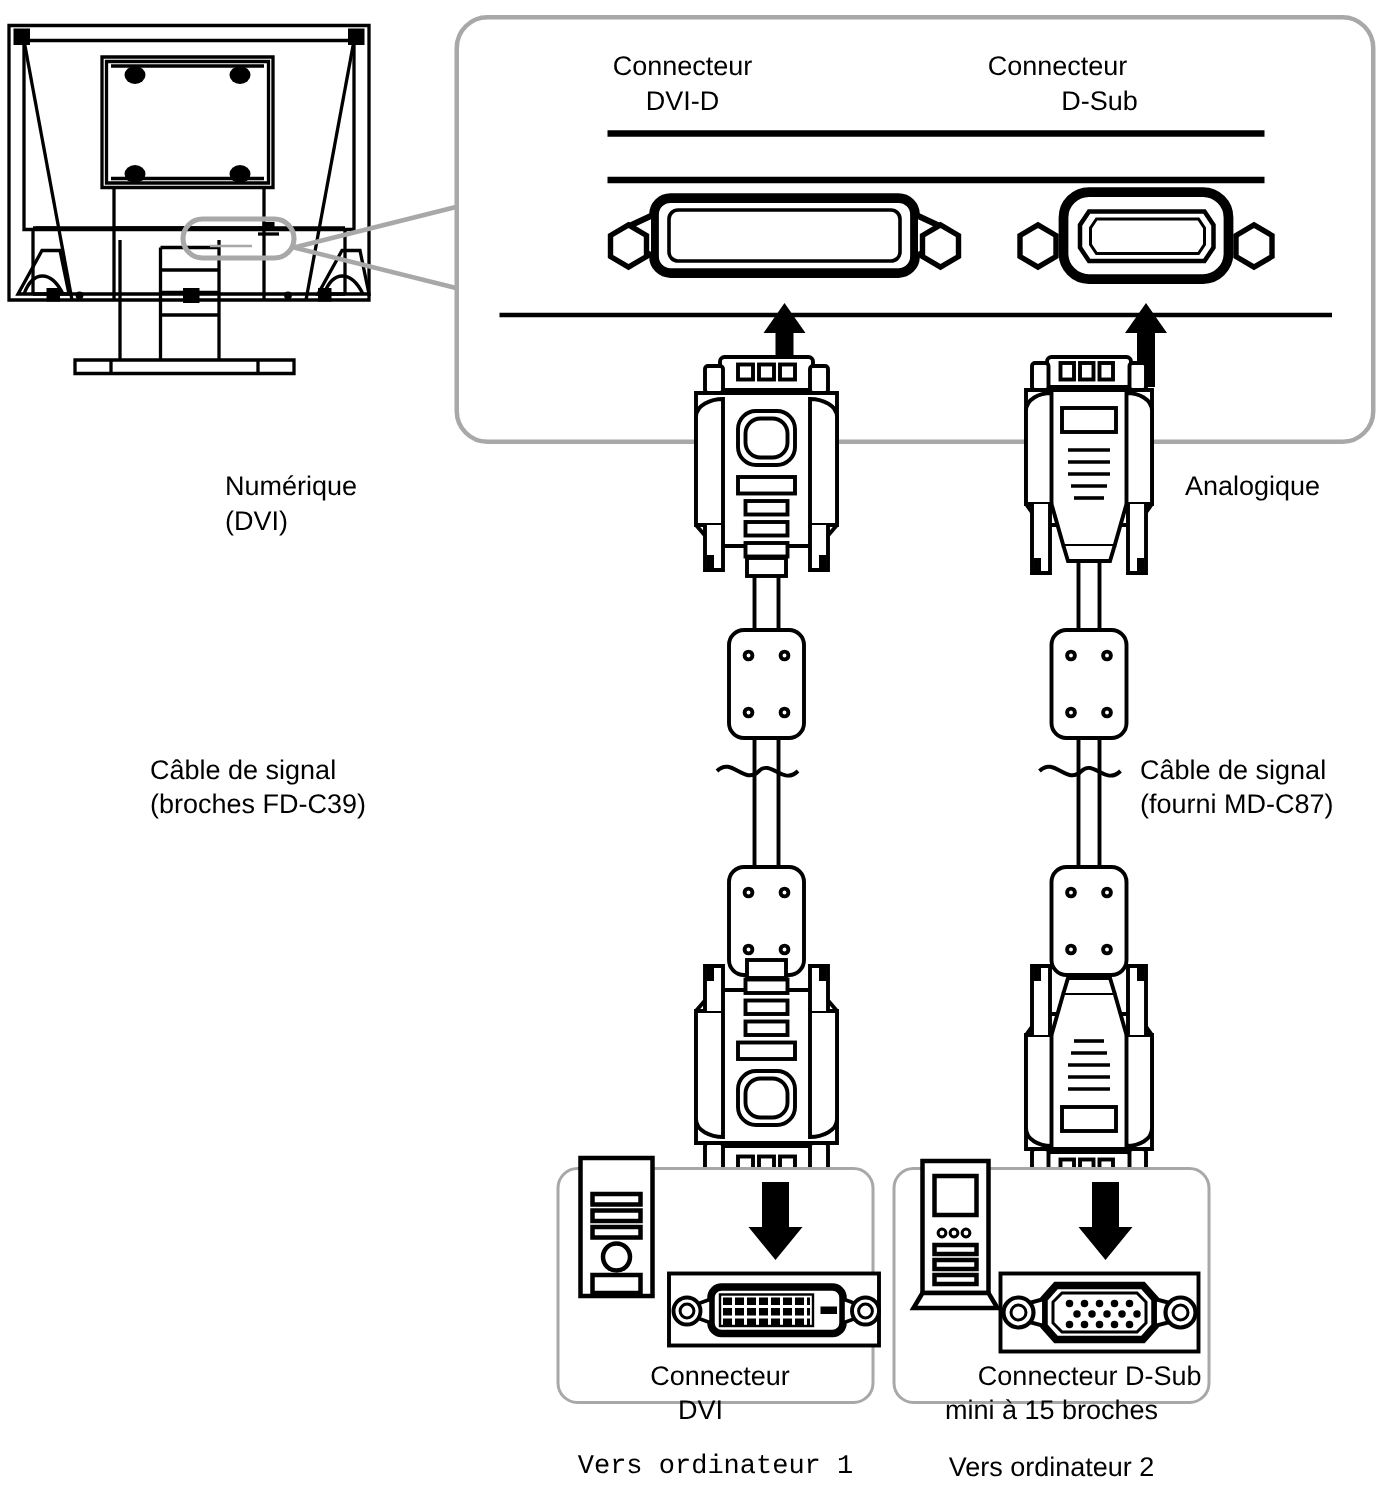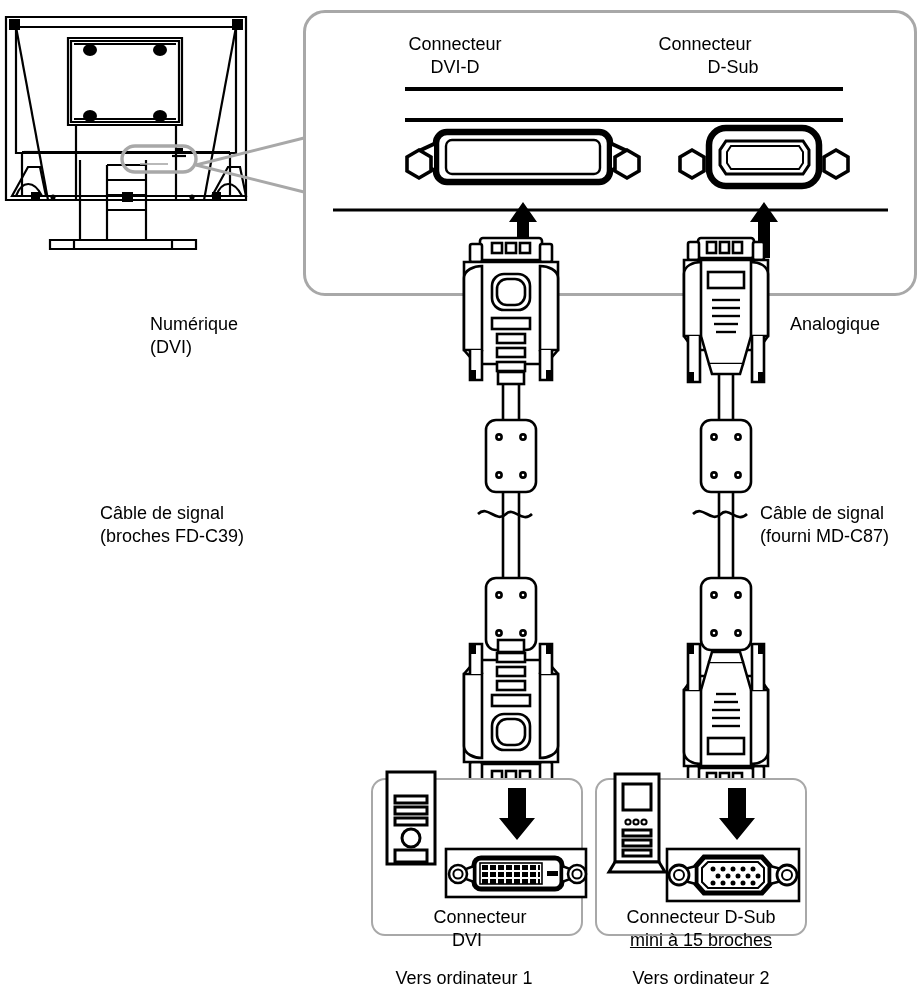--- a/index.html
+++ b/index.html
@@ -418,17 +418,17 @@
     </g>
     <path d="M101 88 L86 92 L86 102 L101 106 Z" fill="#fff" stroke="#000" stroke-width="2.6"></path>
     <path d="M175 88 L190 92 L190 102 L175 106 Z" fill="#fff" stroke="#000" stroke-width="2.6"></path>
     <circle cx="84" cy="97" r="10" fill="#fff" stroke="#000" stroke-width="2.8"></circle>
     <circle cx="84" cy="97" r="5" fill="#fff" stroke="#000" stroke-width="2"></circle>
     <circle cx="192" cy="97" r="10" fill="#fff" stroke="#000" stroke-width="2.8"></circle>
     <circle cx="192" cy="97" r="5" fill="#fff" stroke="#000" stroke-width="2"></circle>
   </g>
 </svg>
 
-<div class="lbl c" style="left:601px;top:906px;width:200px;">Connecteur D-Sub</div>
-<div class="lbl c" style="left:601px;top:929px;width:200px;text-decoration:underline;">mini à 15 broches</div>
-
-<div class="lbl c" style="left:354px;top:967px;width:220px;">Vers ordinateur 1</div>
+<div class="lbl c" style="left:601px;top:906px;width:200px;text-align:right;">Connecteur D-Sub</div>
+<div class="lbl c" style="left:601px;top:929px;width:200px;">mini à 15 broches</div>
+
+<div class="lbl c" style="left:367px;top:967px;width:220px;font-family:Liberation Mono, monospace;">Vers ordinateur 1</div>
 <div class="lbl c" style="left:591px;top:967px;width:220px;">Vers ordinateur 2</div>
 
 </body></html>

